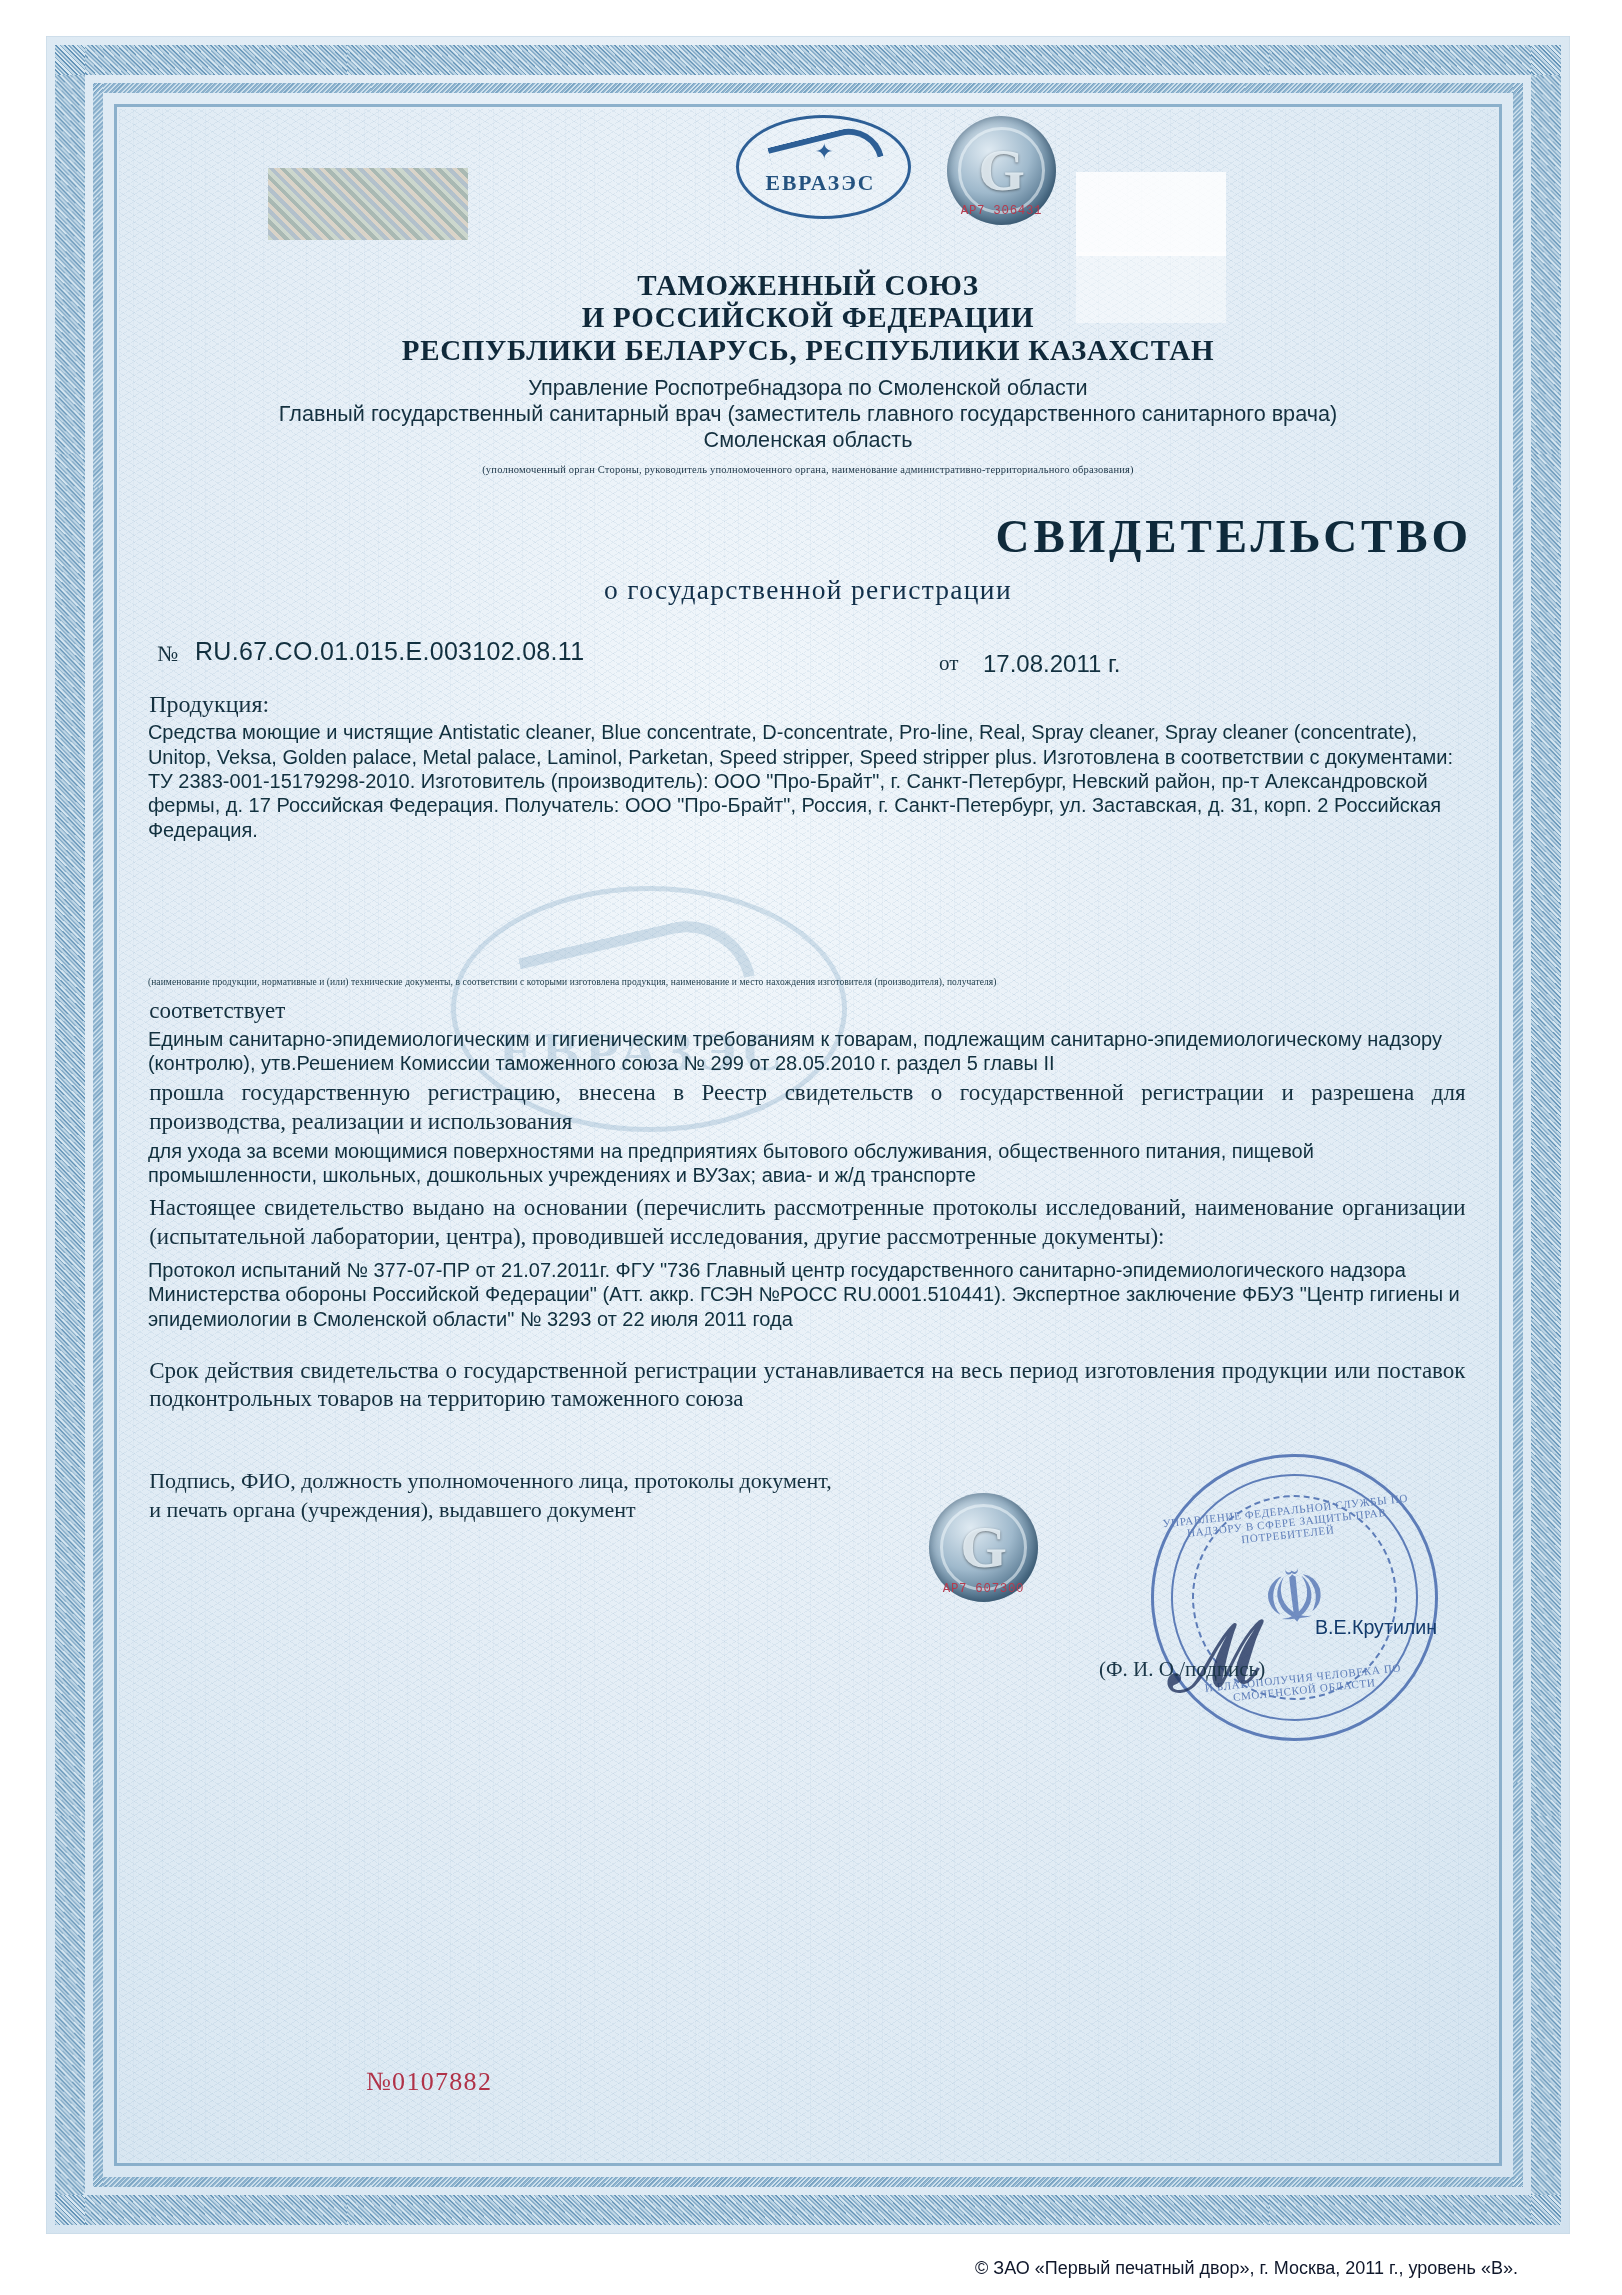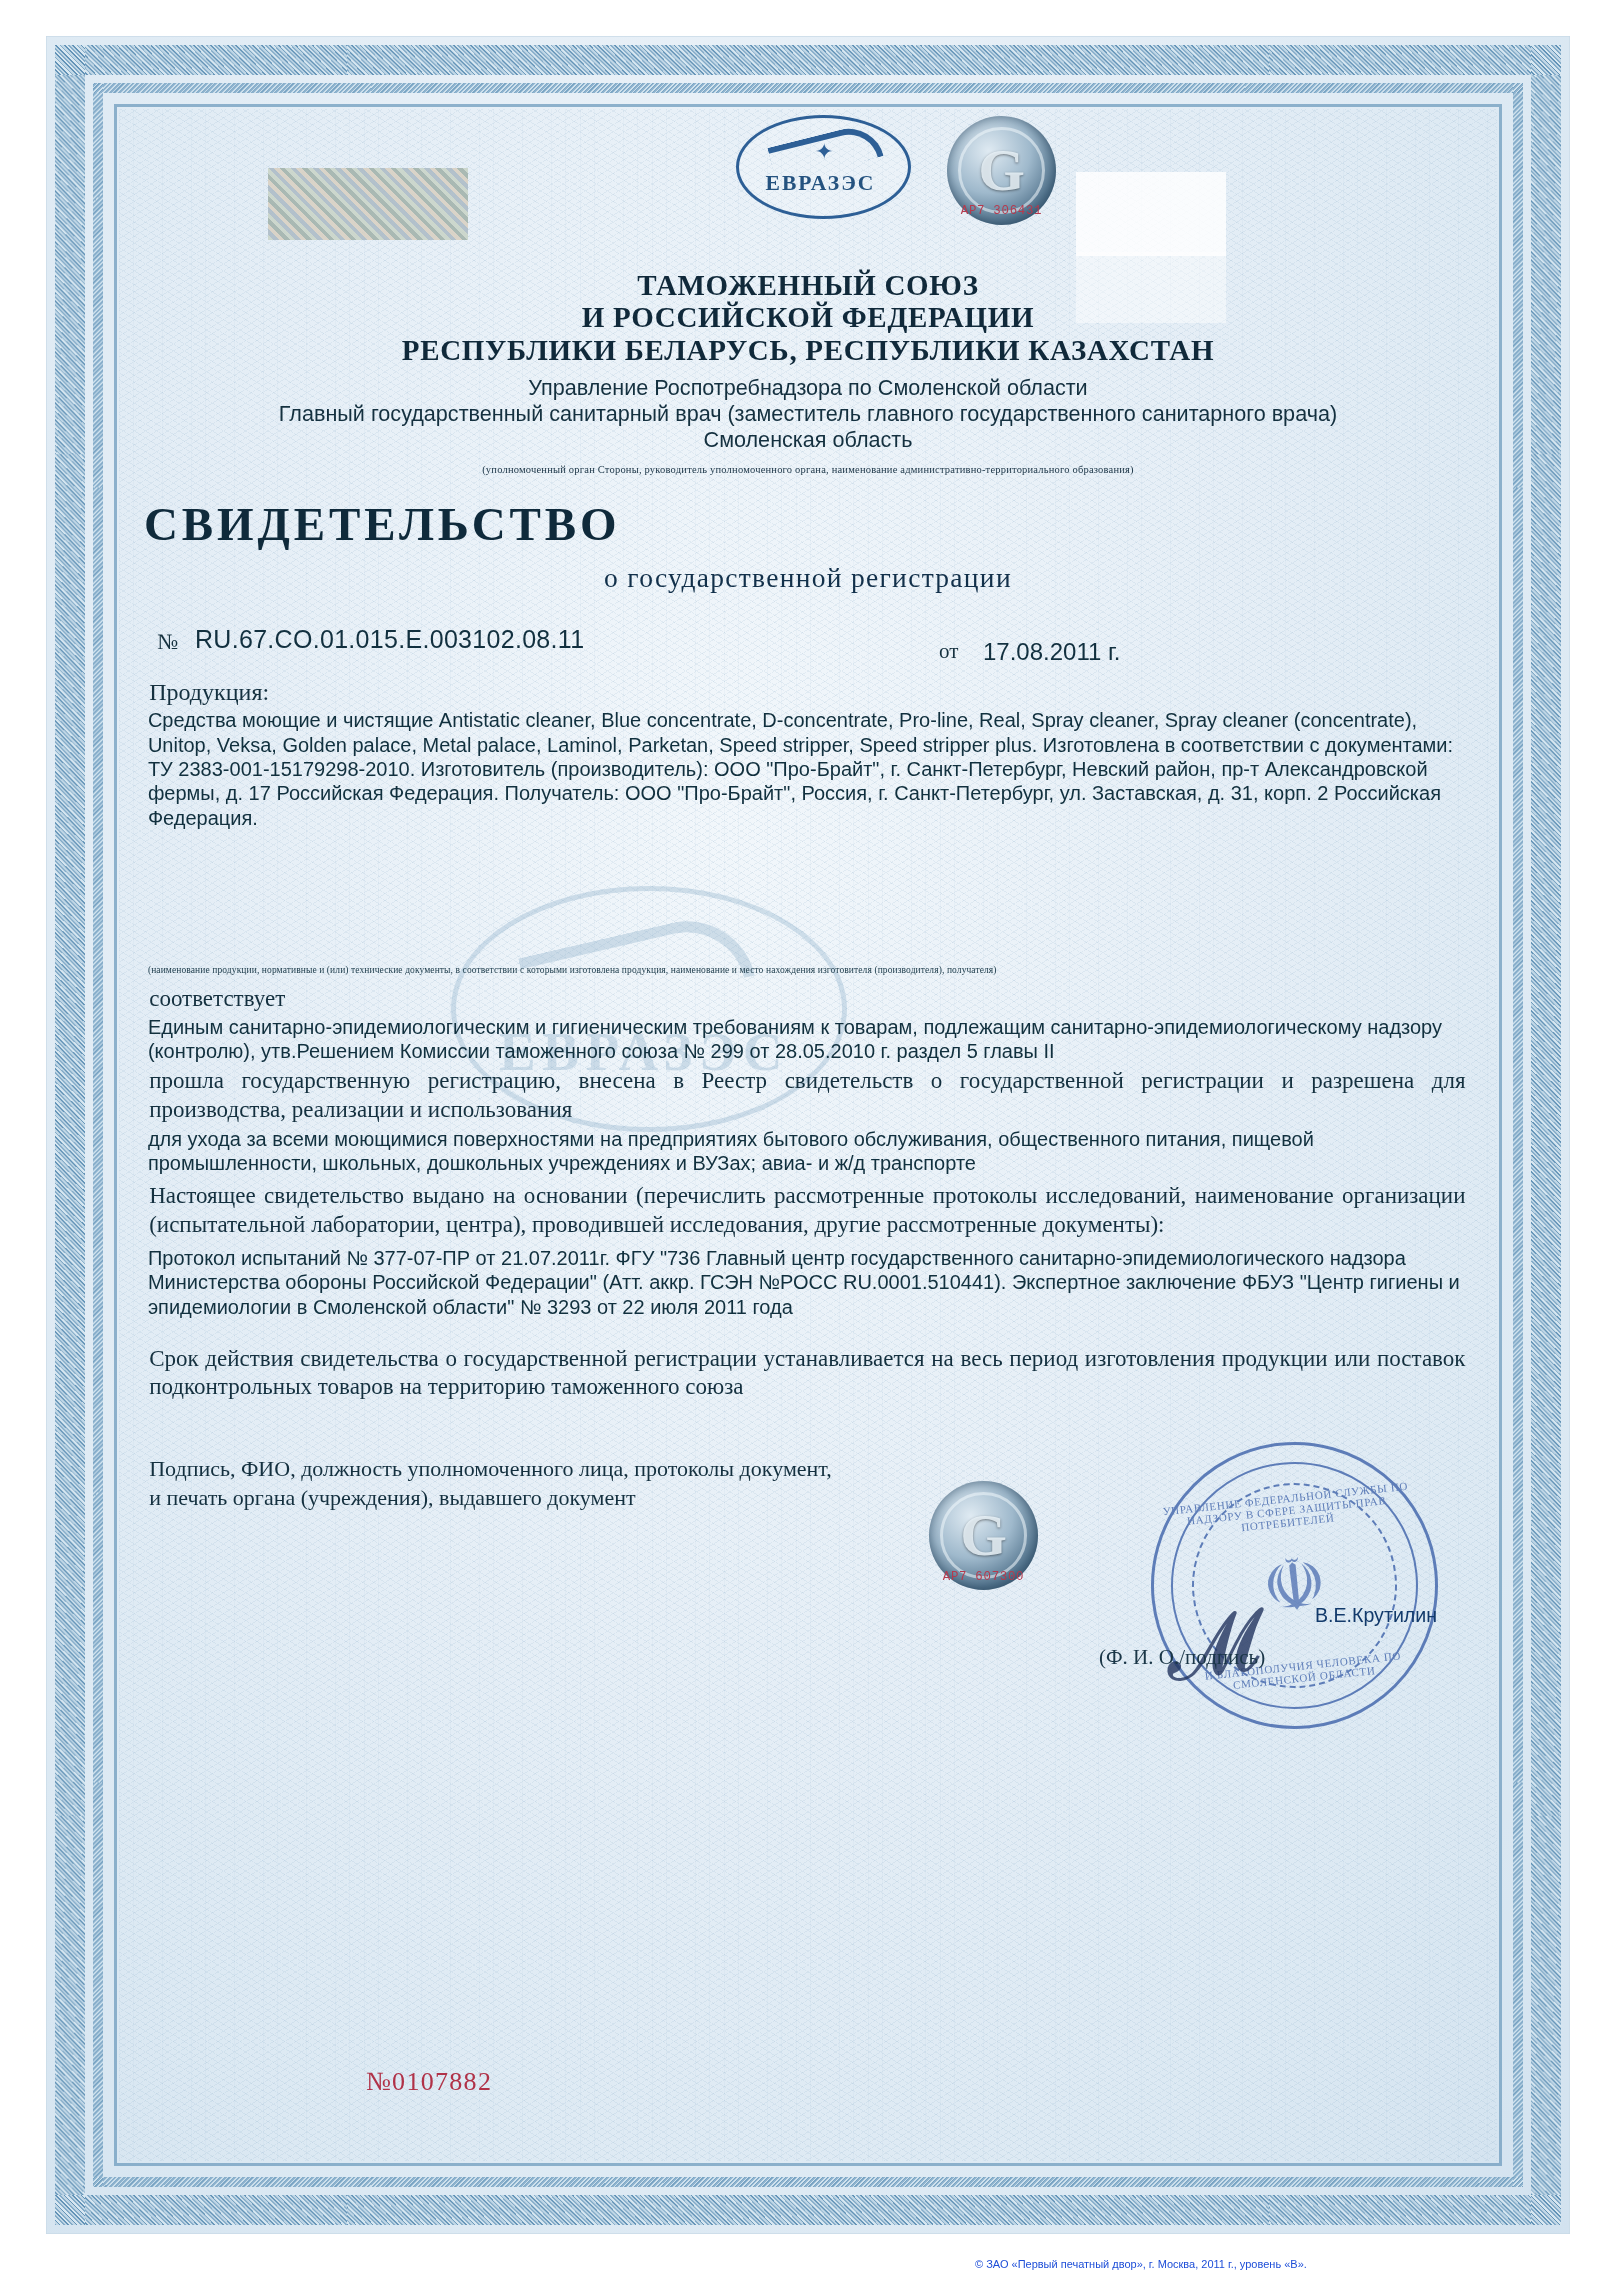--- a/index.html
+++ b/index.html
@@ -228,27 +228,27 @@
   .fineprint {
     text-align: center;
     font-family: "Liberation Serif", serif;
     font-size: 10.5px;
     color: #20394a;
     margin-top: 10.5px;
     letter-spacing: 0.2px;
   }
 
   .doc-title {
-    text-align: left;
+    text-align: right;
     font-family: "Liberation Serif", serif;
     font-weight: bold;
     font-size: 47px;
     letter-spacing: 3.9px;
     color: #0f2a3b;
-    margin-top: 22px;
+    margin-top: 34px;
   }
   .doc-subtitle {
     text-align: center;
     font-family: "Liberation Serif", serif;
     font-size: 27.5px;
     letter-spacing: 1.3px;
     color: #12304a;
     margin-top: 10.5px;
   }
 
@@ -471,22 +471,22 @@
     font-family: "Liberation Serif", serif;
     font-size: 26px;
     letter-spacing: 1.3px;
     color: #b03248;
   }
 
   #footer-credit {
     position: absolute;
     left: 975px;
     top: 2258px;
-    font-size: 11px;
-    color: #1d4ed8;
+    font-size: 18px;
+    color: #0f172a;
     text-align: center;
   }
 
   
   #duration-block {
     margin-top: 26px;
   }
 </style>
 </head>
 <body>

